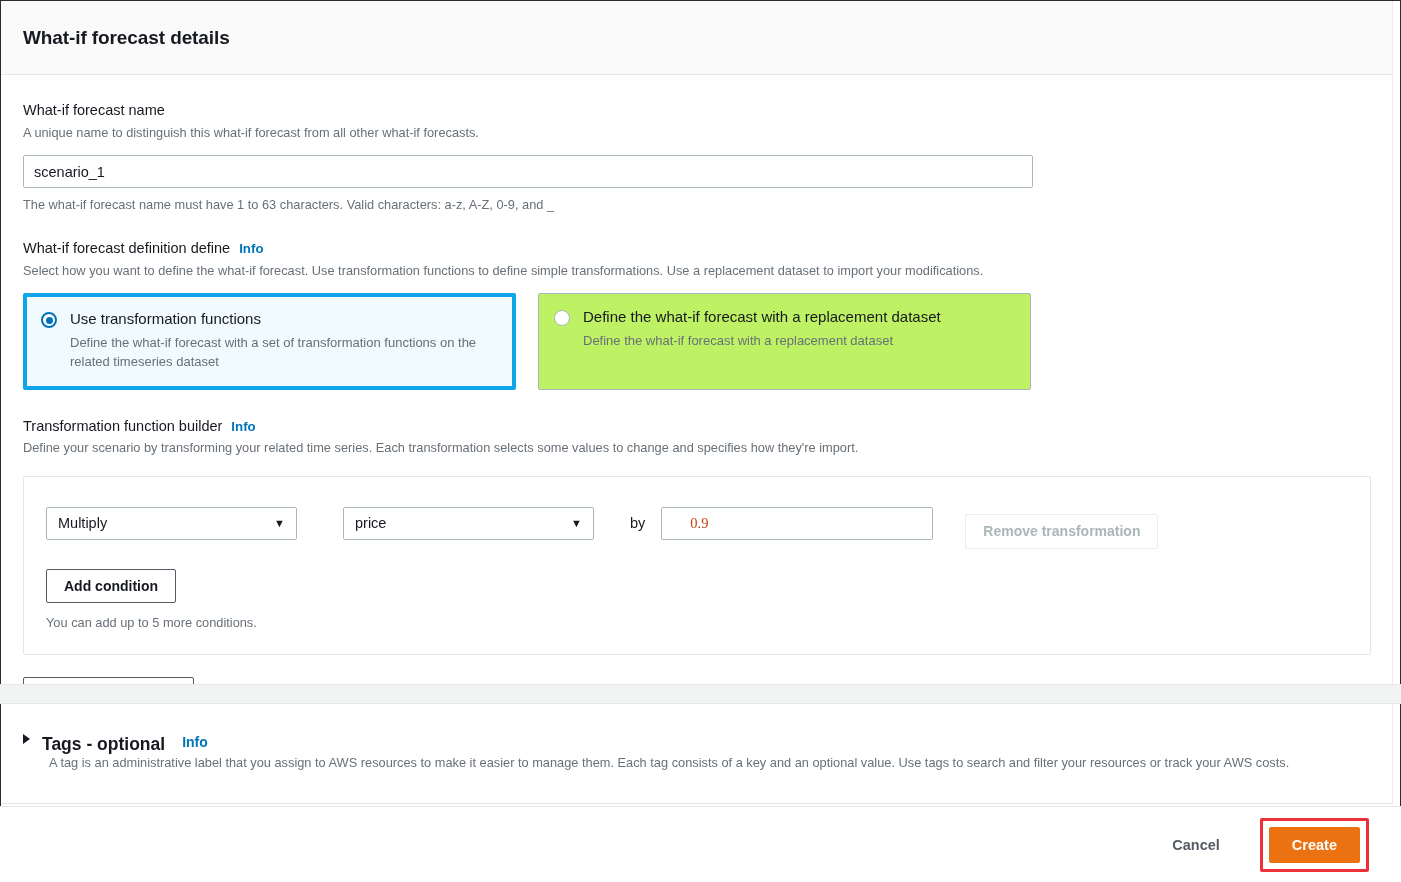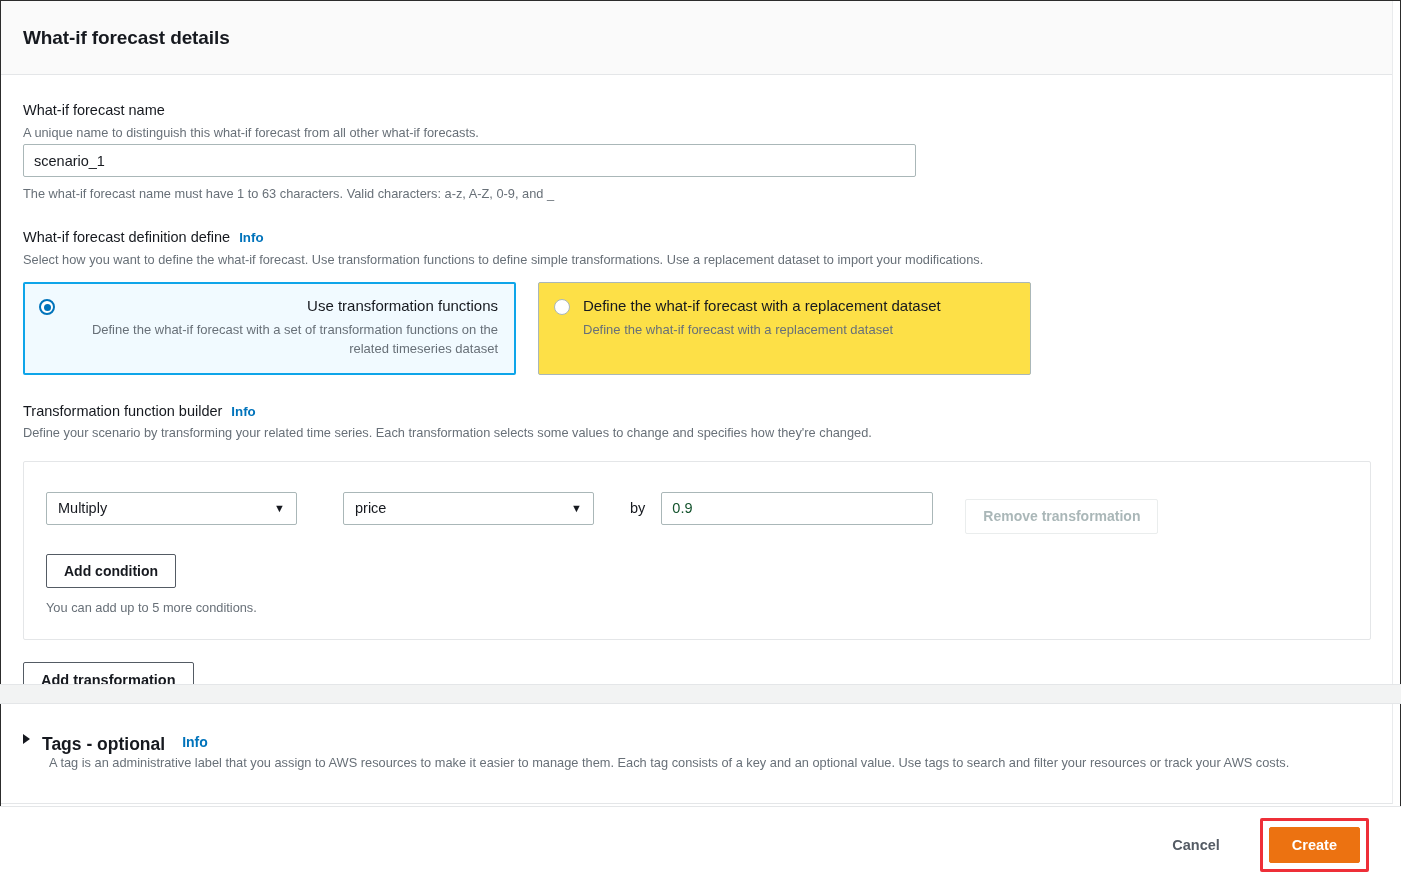--- a/index.html
+++ b/index.html
@@ -75,23 +75,23 @@
 
   .info-link {
     font-size: 13.3px;
     color: #0073bb;
     font-weight: bold;
     cursor: pointer;
   }
 
   .text-input {
     display: block;
-    width: 893px;
+    width: 1010px;
     height: 33px;
-    margin-top: 2px;
+    margin-top: 13px;
     padding: 0 10px;
     font-family: "Liberation Sans", sans-serif;
     font-size: 14.5px;
     color: #16191f;
     background: #ffffff;
     border: 1px solid #aab7b8;
     border-radius: 2px;
     outline: none;
   }
 
@@ -109,29 +109,28 @@
     gap: 22px;
     margin-top: 13px;
   }
 
   .tile {
     width: 493px;
     min-height: 87px;
     border: 1px solid #aab7b8;
     border-radius: 2px;
     padding: 13px 15px 15px 15px;
-    background: #fde047;
+    background: #bef264;
     cursor: pointer;
   }
 
   .tile.selected {
-    border: 2px solid #0ea5e9;
+    border: 4px solid #0ea5e9;
     background: #f1faff;
     padding: 12px 14px 14px 14px;
-    text-align: right;
   }
 
   .tile-row {
     display: flex;
     gap: 13px;
     align-items: flex-start;
   }
 
   .radio {
     flex: 0 0 auto;
@@ -222,24 +221,24 @@
 
   .by-label {
     font-size: 14.5px;
     color: #16191f;
     margin: 0 16px 0 36px;
   }
 
   .value-input {
     width: 272px;
     height: 33px;
-    padding: 0 10px;
-    font-family: Liberation Sans, sans-serif;
-    font-size: 14.5px;
-    color: #14532d;
+    padding: 0 28px;
+    font-family: Liberation Serif, serif;
+    font-size: 14.5px;
+    color: #c2410c;
     background: #ffffff;
     border: 1px solid #aab7b8;
     border-radius: 2px;
     outline: none;
   }
 
   .btn {
     font-family: "Liberation Sans", sans-serif;
     font-size: 14px;
     font-weight: bold;
@@ -462,21 +461,21 @@
           </div>
 
         </div>
       </div>
 
       <div class="section-gap">
         <div class="field-label-row">
           <span class="field-label">Transformation function builder</span>
           <span class="info-link">Info</span>
         </div>
-        <div class="field-desc">Define your scenario by transforming your related time series. Each transformation selects some values to change and specifies how they're changed.</div>
+        <div class="field-desc">Define your scenario by transforming your related time series. Each transformation selects some values to change and specifies how they're import.</div>
 
         <div class="builder-box">
 
           <div class="builder-row">
 
             <div class="select-wrap select-operation">
               <div class="select-box">
                 <span class="sel-value">Multiply</span>
                 <span class="caret">▼</span>
               </div>

